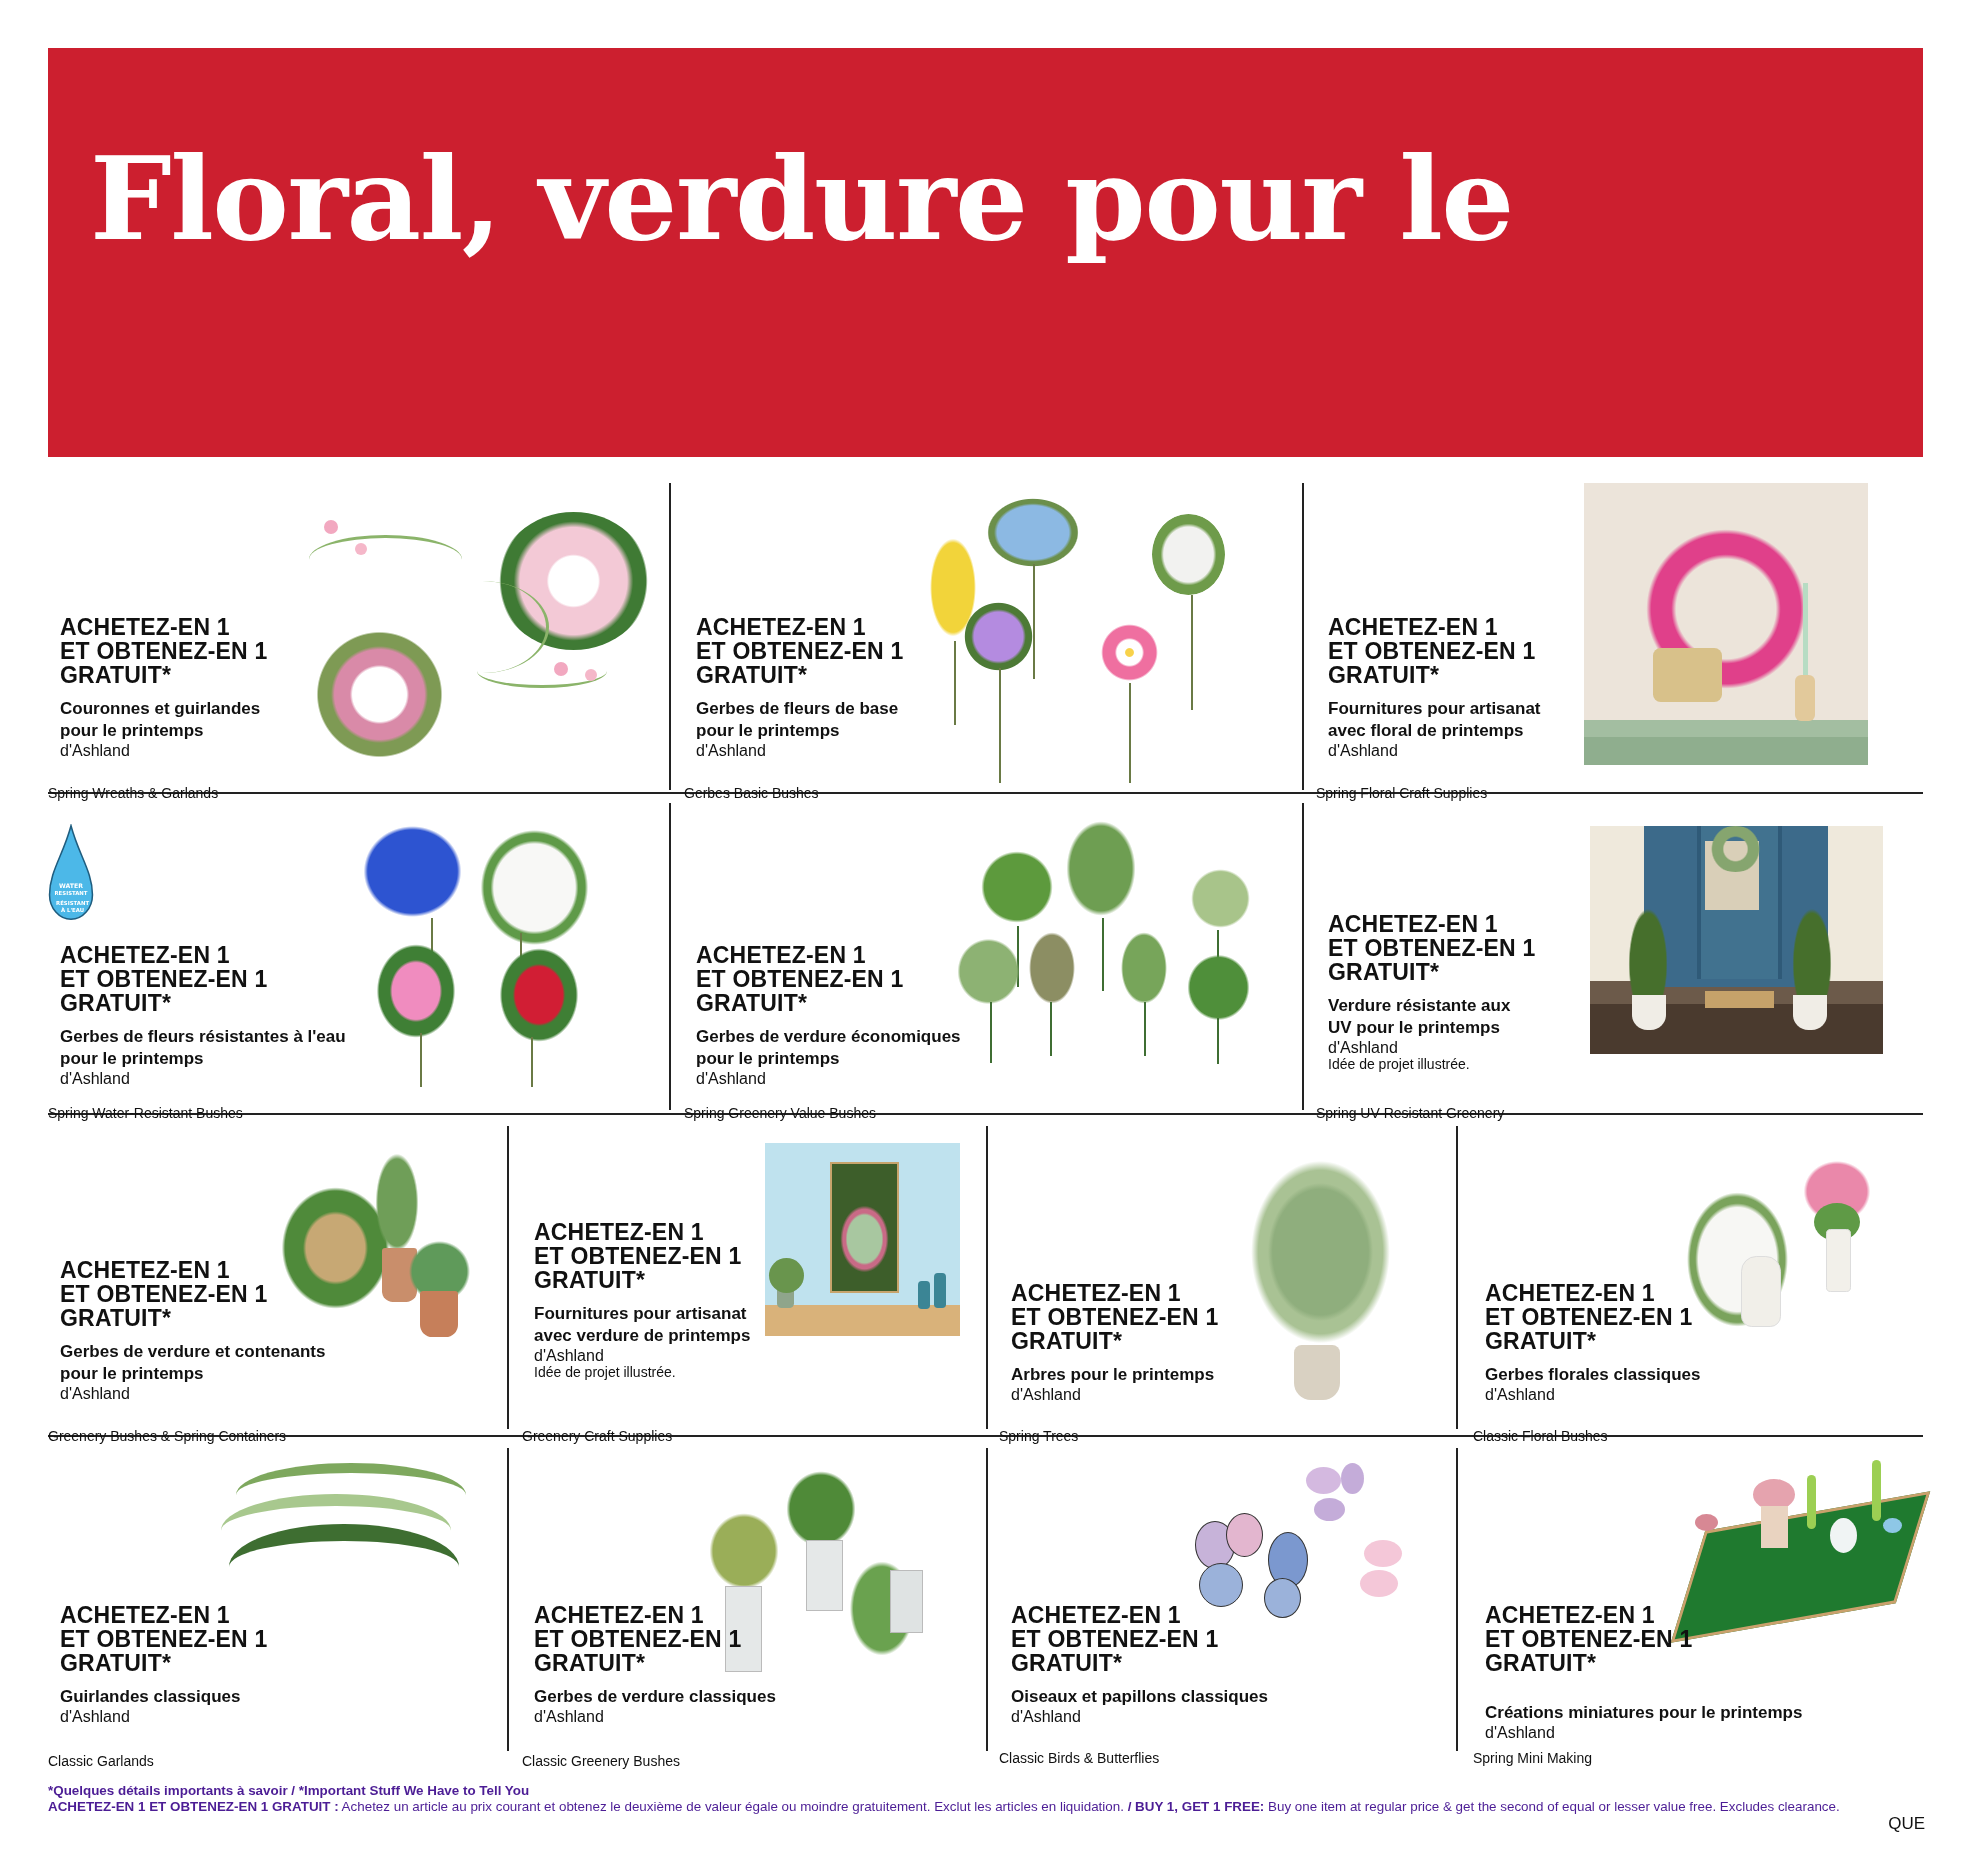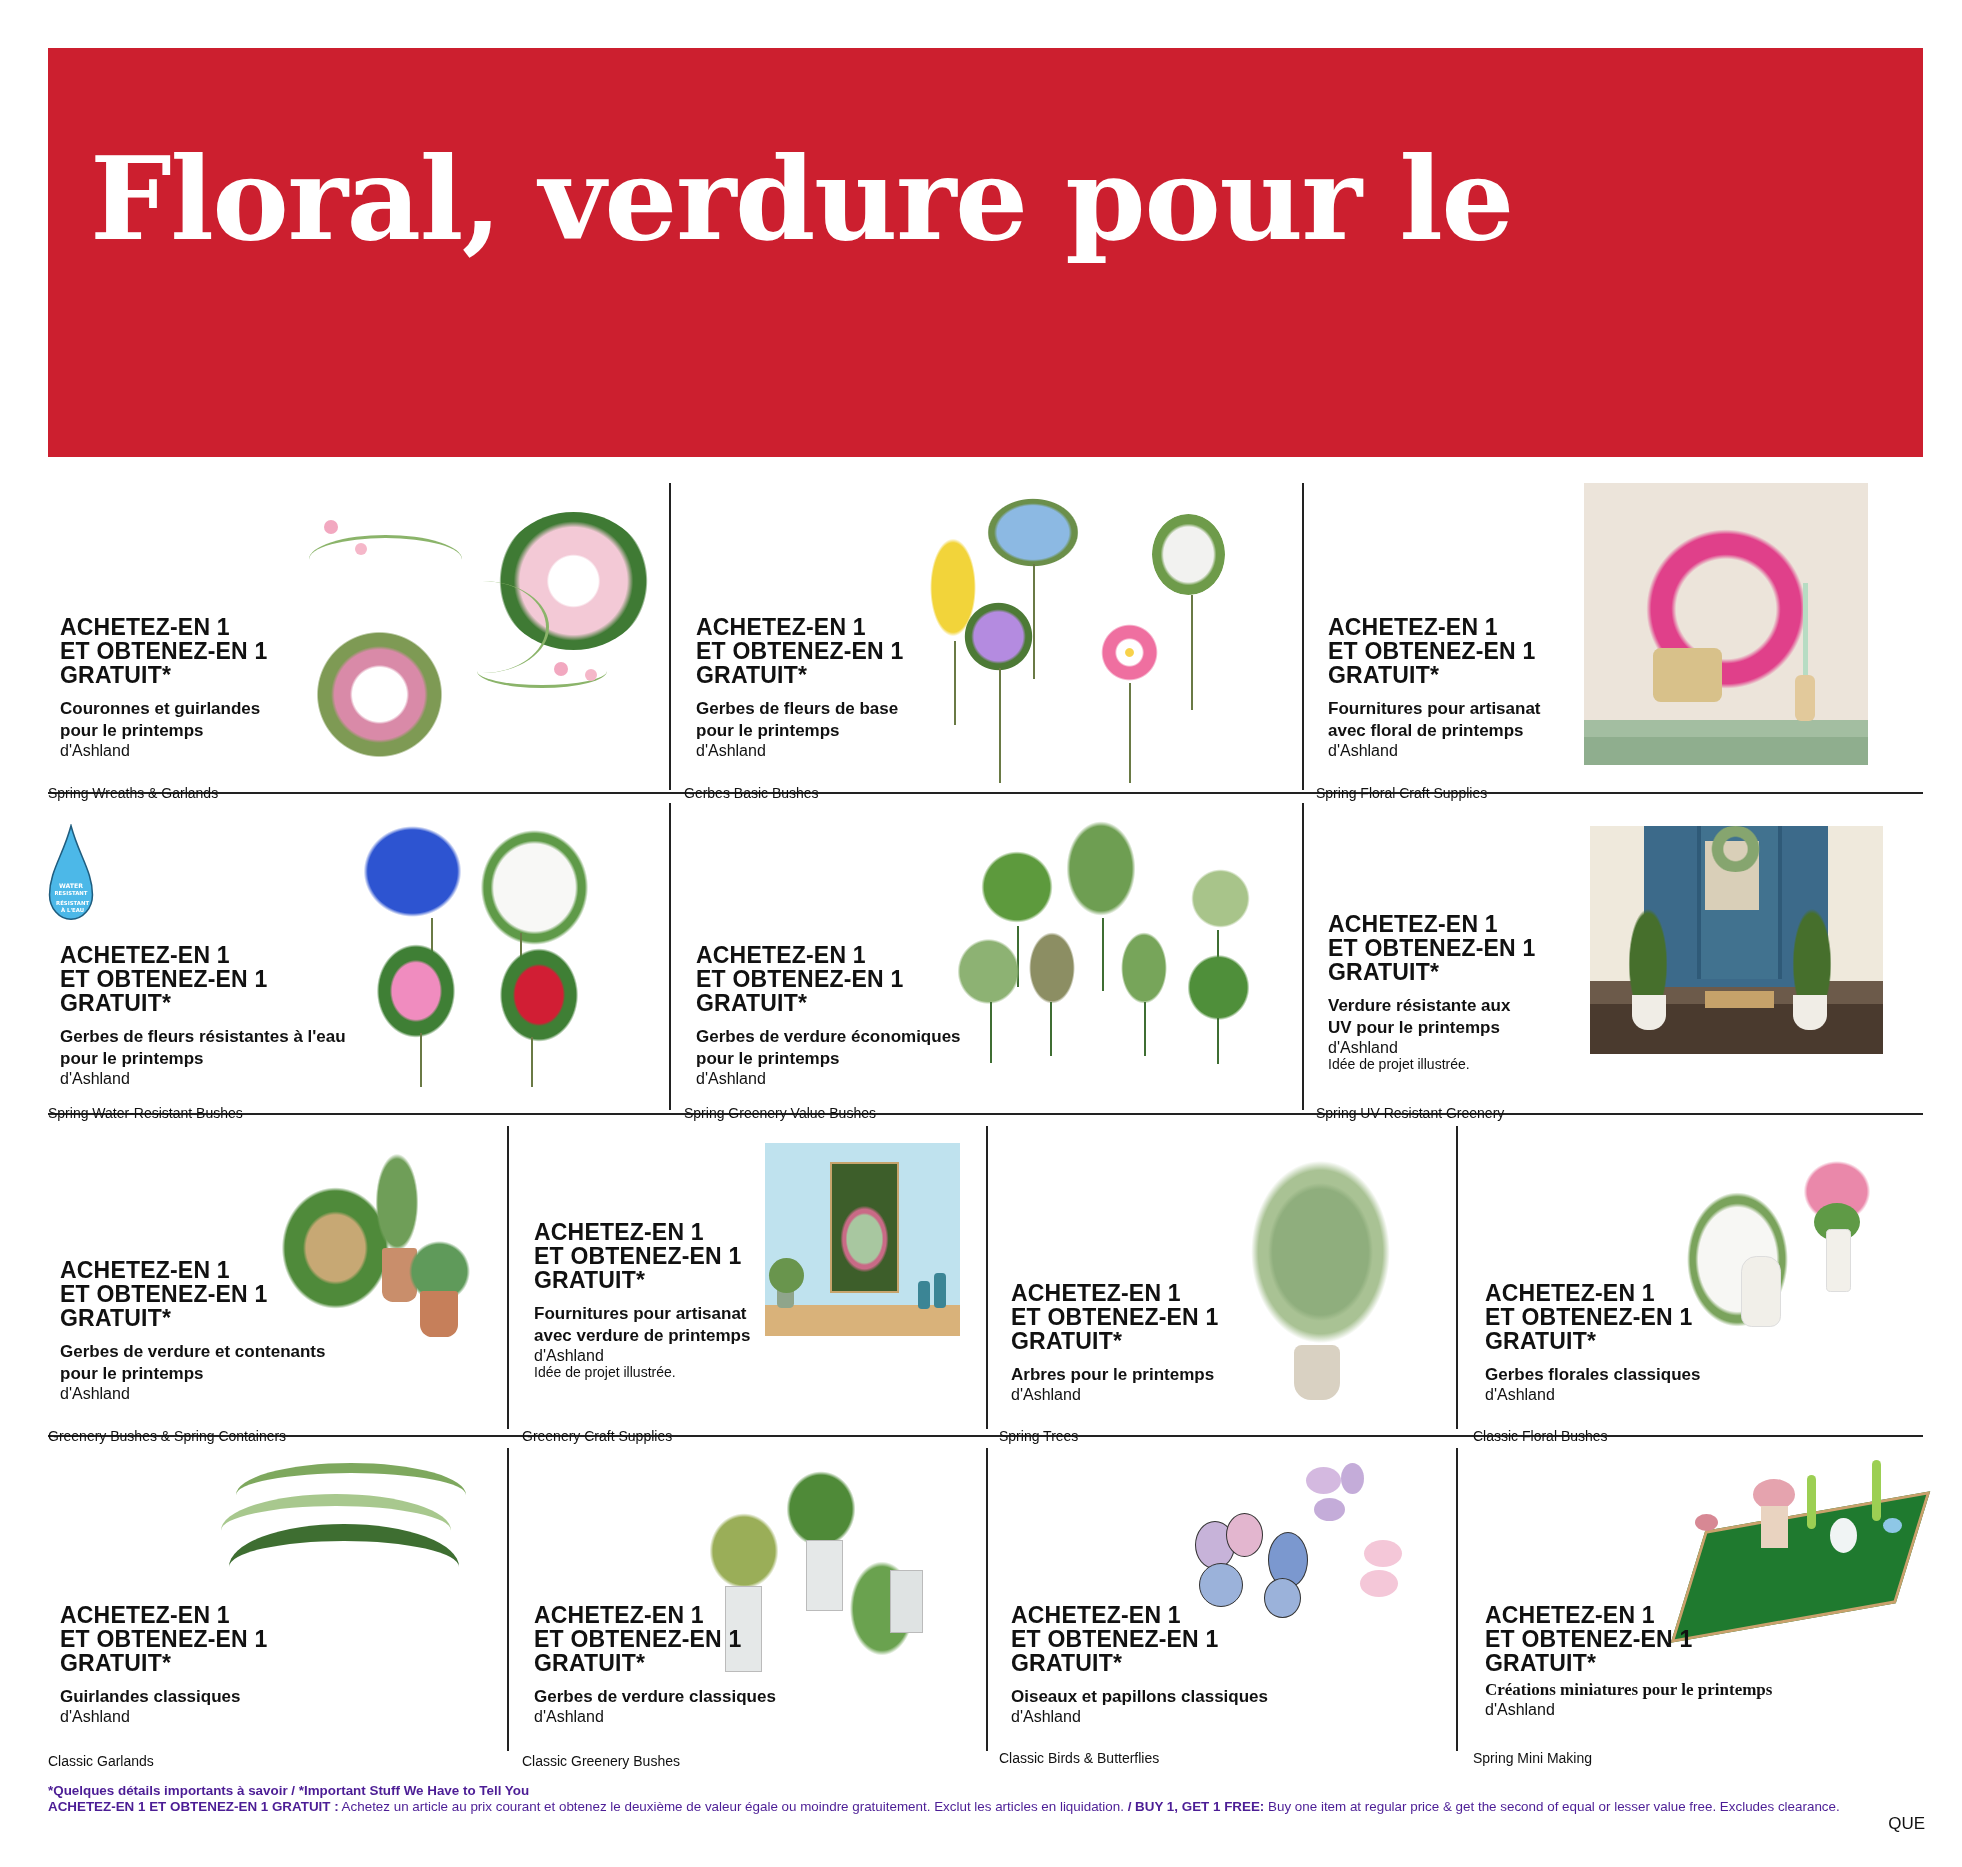--- a/index.html
+++ b/index.html
@@ -333,21 +333,21 @@
     <div style="position:absolute; left:127px; top:15.3px; width:9.2px; height:54px; background:#9ccf53; border-radius:4.6px;"></div>
     <div style="position:absolute; left:192px; top:0px; width:9.2px; height:61px; background:#9ccf53; border-radius:4.6px;"></div>
     <div class="blob" style="left:150px; top:58px; width:27px; height:35px; background:#f0f4f4;"></div>
     <div class="blob" style="left:15.3px; top:54px; width:23px; height:17px; background:#d78894;"></div>
     <div class="blob" style="left:203px; top:58px; width:19px; height:15.3px; background:#8ec7e6;"></div>
   </div>
   <div class="txt" style="top:155px;">
     <div class="deal">ACHETEZ-EN 1
 ET OBTENEZ-EN 1
 GRATUIT*</div>
-    <div class="desc" style="margin-top:4px;font-family:Liberation Serif, serif;">Créations miniatures pour le printemps</div>
+    <div class="desc" style="margin-top:27px;">Créations miniatures pour le printemps</div>
     <div class="brand">d'Ashland</div>
   </div>
   <div class="cat" style="top:285px;">Spring Mini Making</div>
 </div>
 
 <div class="footer">
   <div style="font-weight:bold;">*Quelques détails importants à savoir / *Important Stuff We Have to Tell You</div>
   <div>
     <b>ACHETEZ-EN 1 ET OBTENEZ-EN 1 GRATUIT :</b><span> Achetez un article au prix courant et obtenez le deuxième de valeur égale ou moindre gratuitement. Exclut les articles en liquidation. </span><b>/ BUY 1, GET 1 FREE:</b><span> Buy one item at regular price &amp; get the second of equal or lesser value free. Excludes clearance.</span>
   </div>

